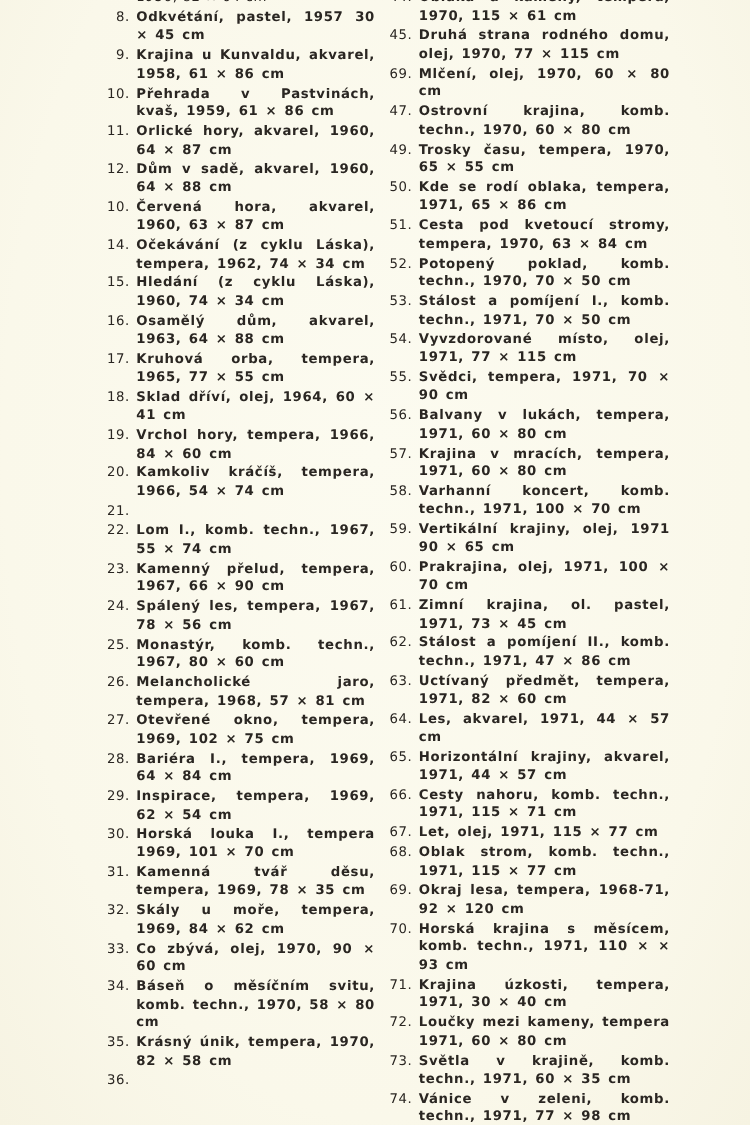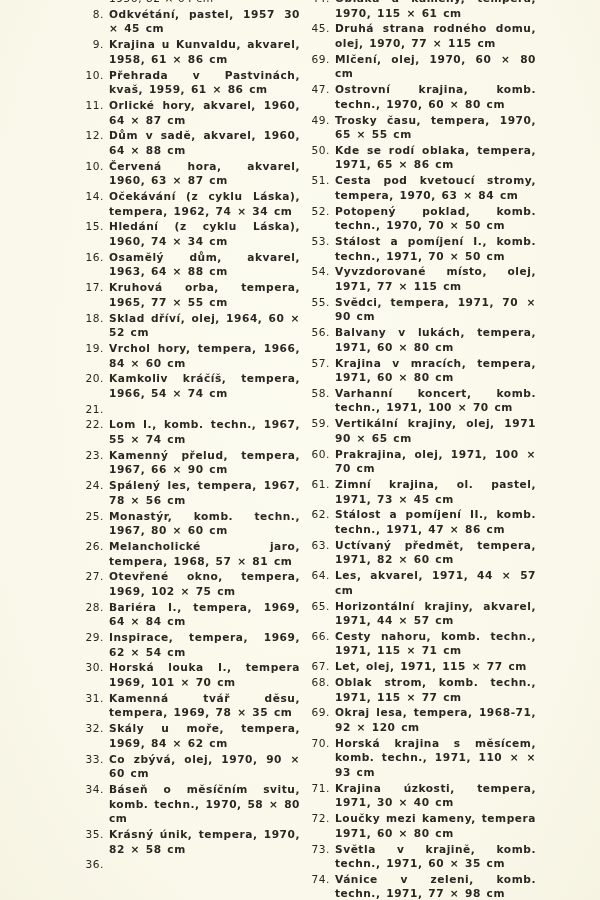--- a/index.html
+++ b/index.html
@@ -75,21 +75,21 @@
       <div class="entry">
         <span class="num">16.</span>
         <span class="txt">Osamělý dům, akvarel, 1963, 64 × 88 cm</span>
       </div>
       <div class="entry">
         <span class="num">17.</span>
         <span class="txt">Kruhová orba, tempera, 1965, 77 × 55 cm</span>
       </div>
       <div class="entry">
         <span class="num">18.</span>
-        <span class="txt">Sklad dříví, olej, 1964, 60 × 52 cm</span>
+        <span class="txt">Sklad dříví, olej, 1964, 60 × 41 cm</span>
       </div>
       <div class="entry">
         <span class="num">19.</span>
         <span class="txt">Vrchol hory, tempera, 1966, 84 × 60 cm</span>
       </div>
       <div class="entry">
         <span class="num">20.</span>
         <span class="txt">Kamkoliv kráčíš, tempera, 1966, 54 × 74 cm</span>
       </div>
       <div class="entry">

